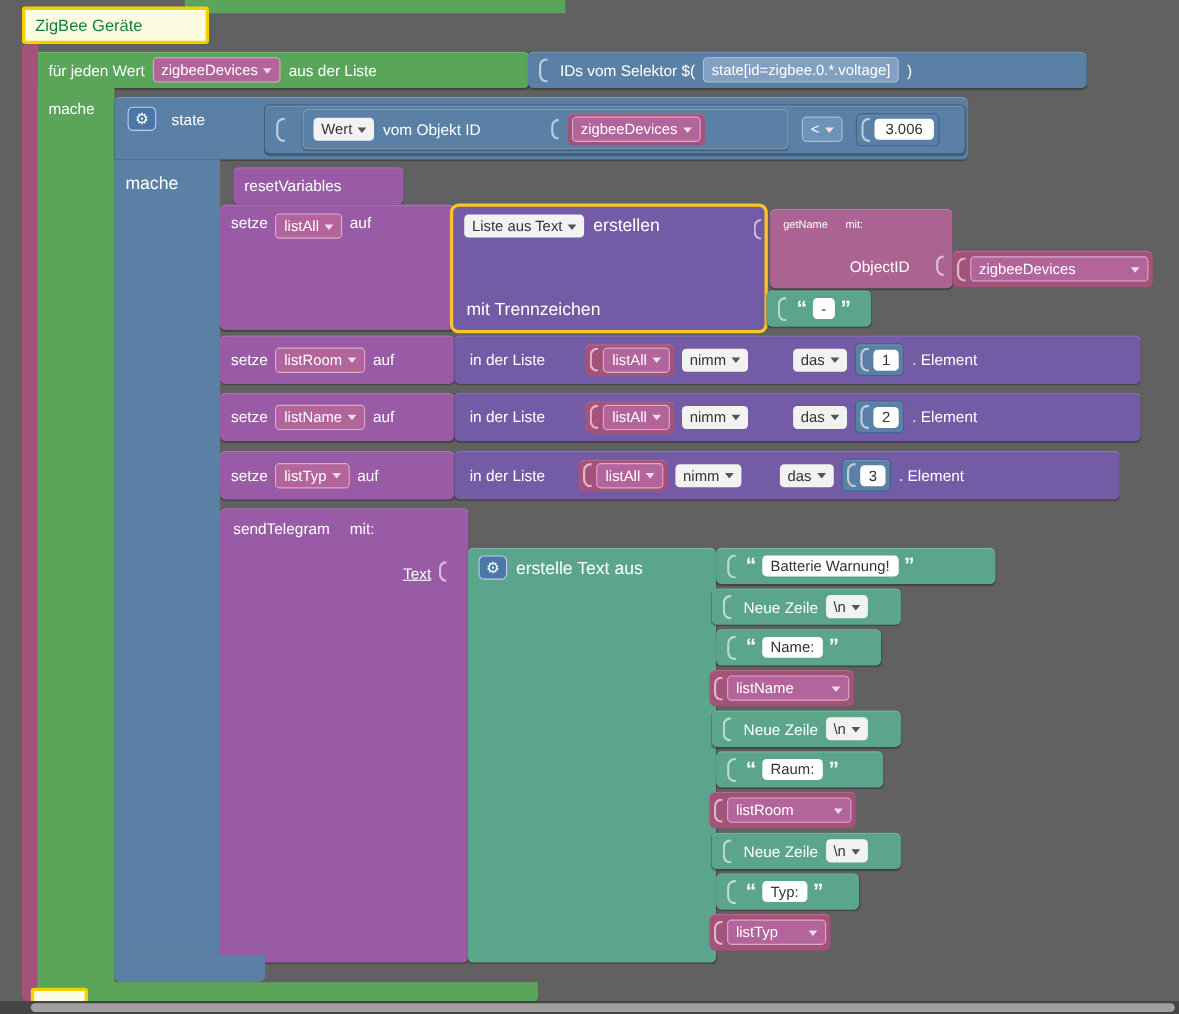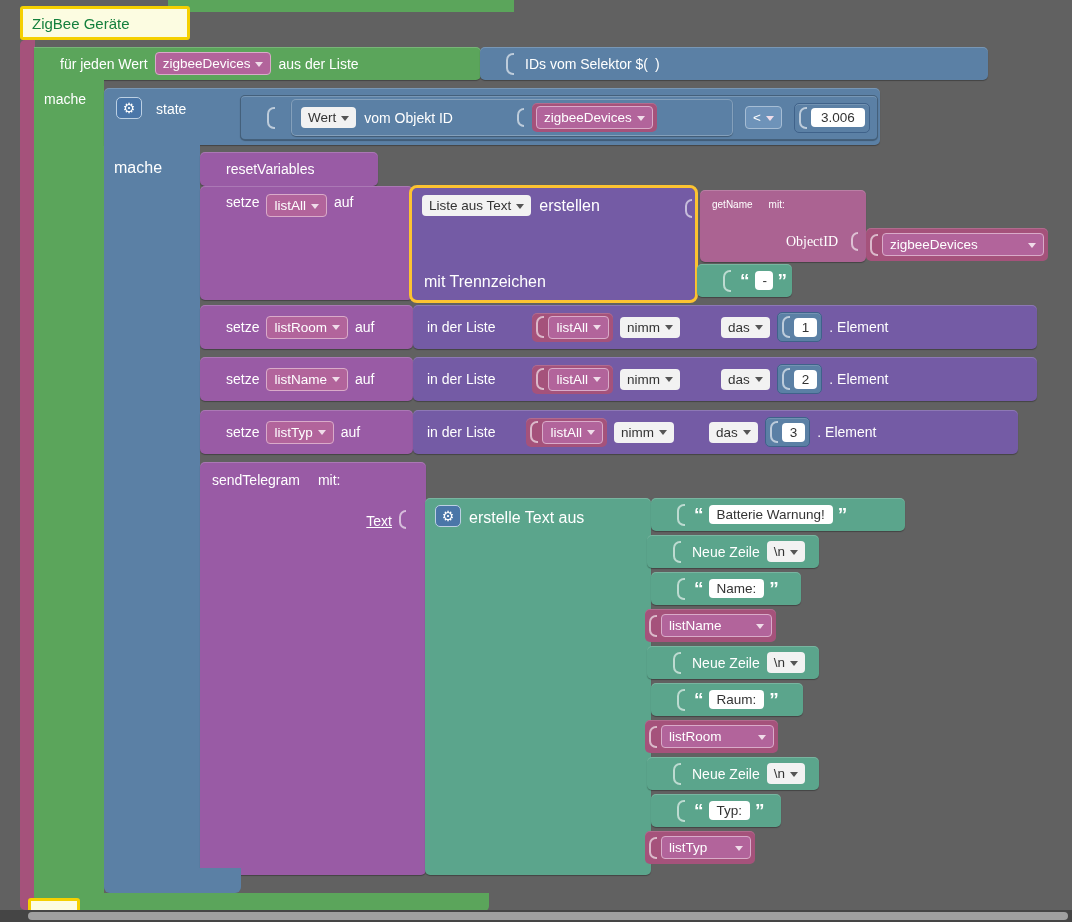--- a/index.html
+++ b/index.html
@@ -13,21 +13,21 @@
   }
   .abs { position: absolute; }
   .blk {
     position: absolute;
     border-radius: 5px;
     color: #fff;
     font-size: 14px;
     display: flex;
     align-items: center;
     gap: 7px;
-    padding: 0 26px;
+    padding: 0 10px;
     box-shadow: inset 0 1px 0 rgba(255,255,255,.18), 0 1px 1px rgba(0,0,0,.30);
     white-space: nowrap;
   }
   .stack { display:block; padding:0; }
   .green  { background:#5ba55b; }
   .blue   { background:#5b80a5; }
   .purple { background:#995ba5; }
   .violet { background:#745ba5; }
   .teal   { background:#5ba58c; }
   .pink   { background:#a5527b; }
@@ -94,20 +94,23 @@
   <span class="lbl">für jeden Wert</span>
   <span class="chip chip-var">
     <span>zigbeeDevices</span>
     <span class="tri"></span>
   </span>
   <span class="lbl">aus der Liste</span>
 </div>
 
 <div class="blk blue plug" style="left:480px; top:47px; width:508px; height:33px;">
   <span class="lbl">IDs vom Selektor $(</span>
+  <span class="chip" style="background:#82a0c2; border:1px solid #a9c0d8; color:#fff;">
+    <span>state[id=zigbee.0.*.voltage]</span>
+  </span>
   <span class="lbl">)</span>
 </div>
 
 <div class="abs green stack" style="left:34px; top:79px; width:70px; height:815px;">
   <span class="abs lbl" style="left:10px; top:12px; font-size:14px;">mache</span>
 </div>
 
 <div class="blk blue stack" style="left:104px; top:88px; width:776px; height:57px; border-radius:5px 5px 5px 0;">
   <span class="gear abs" style="left:12px; top:9px;"></span>
   <span class="abs lbl" style="left:52px; top:13px;">state</span>
@@ -134,21 +137,21 @@
   </span>
   <span class="holder holder-blue plug">
     <span class="field" style="min-width:54px; text-align:center;">3.006</span>
   </span>
 </div>
 
 <div class="abs blue stack" style="left:104px; top:145px; width:96px; height:723px;">
   <span class="abs lbl" style="left:10px; top:14px;">mache</span>
 </div>
 
-<div class="blk purple" style="left:200px; top:152px; width:178px; height:34px;">
+<div class="blk purple" style="left:212px; top:152px; width:155px; height:34px;">
   <span class="lbl">resetVariables</span>
 </div>
 
 <div class="blk purple" style="left:200px; top:186px; width:213px; height:114px; align-items:flex-start; padding-top:8px;">
   <span class="lbl">setze</span>
   <span class="chip chip-var">
     <span>listAll</span>
     <span class="tri"></span>
   </span>
   <span class="lbl">auf</span>
@@ -171,21 +174,21 @@
   <span class="field" style="min-width:18px; text-align:center;">-</span>
   <span class="quote">”</span>
 </div>
 
 <div class="abs mauve stack" style="left:700px; top:190px; width:166px; height:72px; border-radius:5px;
             box-shadow: inset 0 1px 0 rgba(255,255,255,.18), 0 1px 1px rgba(0,0,0,.30);">
   <span class="abs" style="left:12px; top:9px; display:inline-flex; gap:16px; font-size:10px;">
     <span>getName</span>
     <span>mit:</span>
   </span>
-  <span class="abs" style="right:8px; bottom:11px; display:inline-flex; align-items:center; gap:13px; font-size:14px;font-family:Liberation Serif, serif;">
+  <span class="abs" style="right:8px; bottom:11px; display:inline-flex; align-items:center; gap:24px; font-size:14px;">
     <span>ObjectID</span>
     <span class="socket"></span>
   </span>
 </div>
 <div class="abs holder plug" style="left:866px; top:228px; width:182px; height:33px;">
   <span class="chip chip-var" style="flex:1; justify-content:space-between;">
     <span>zigbeeDevices</span>
     <span class="tri"></span>
   </span>
 </div>

